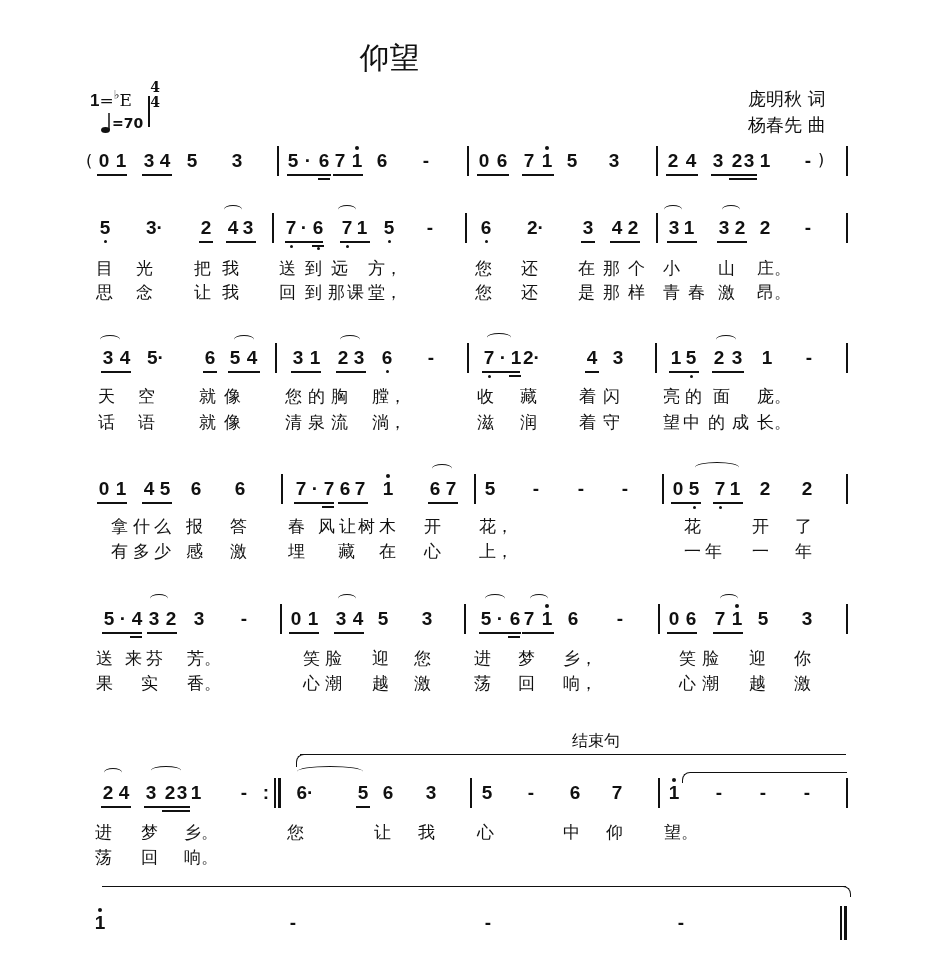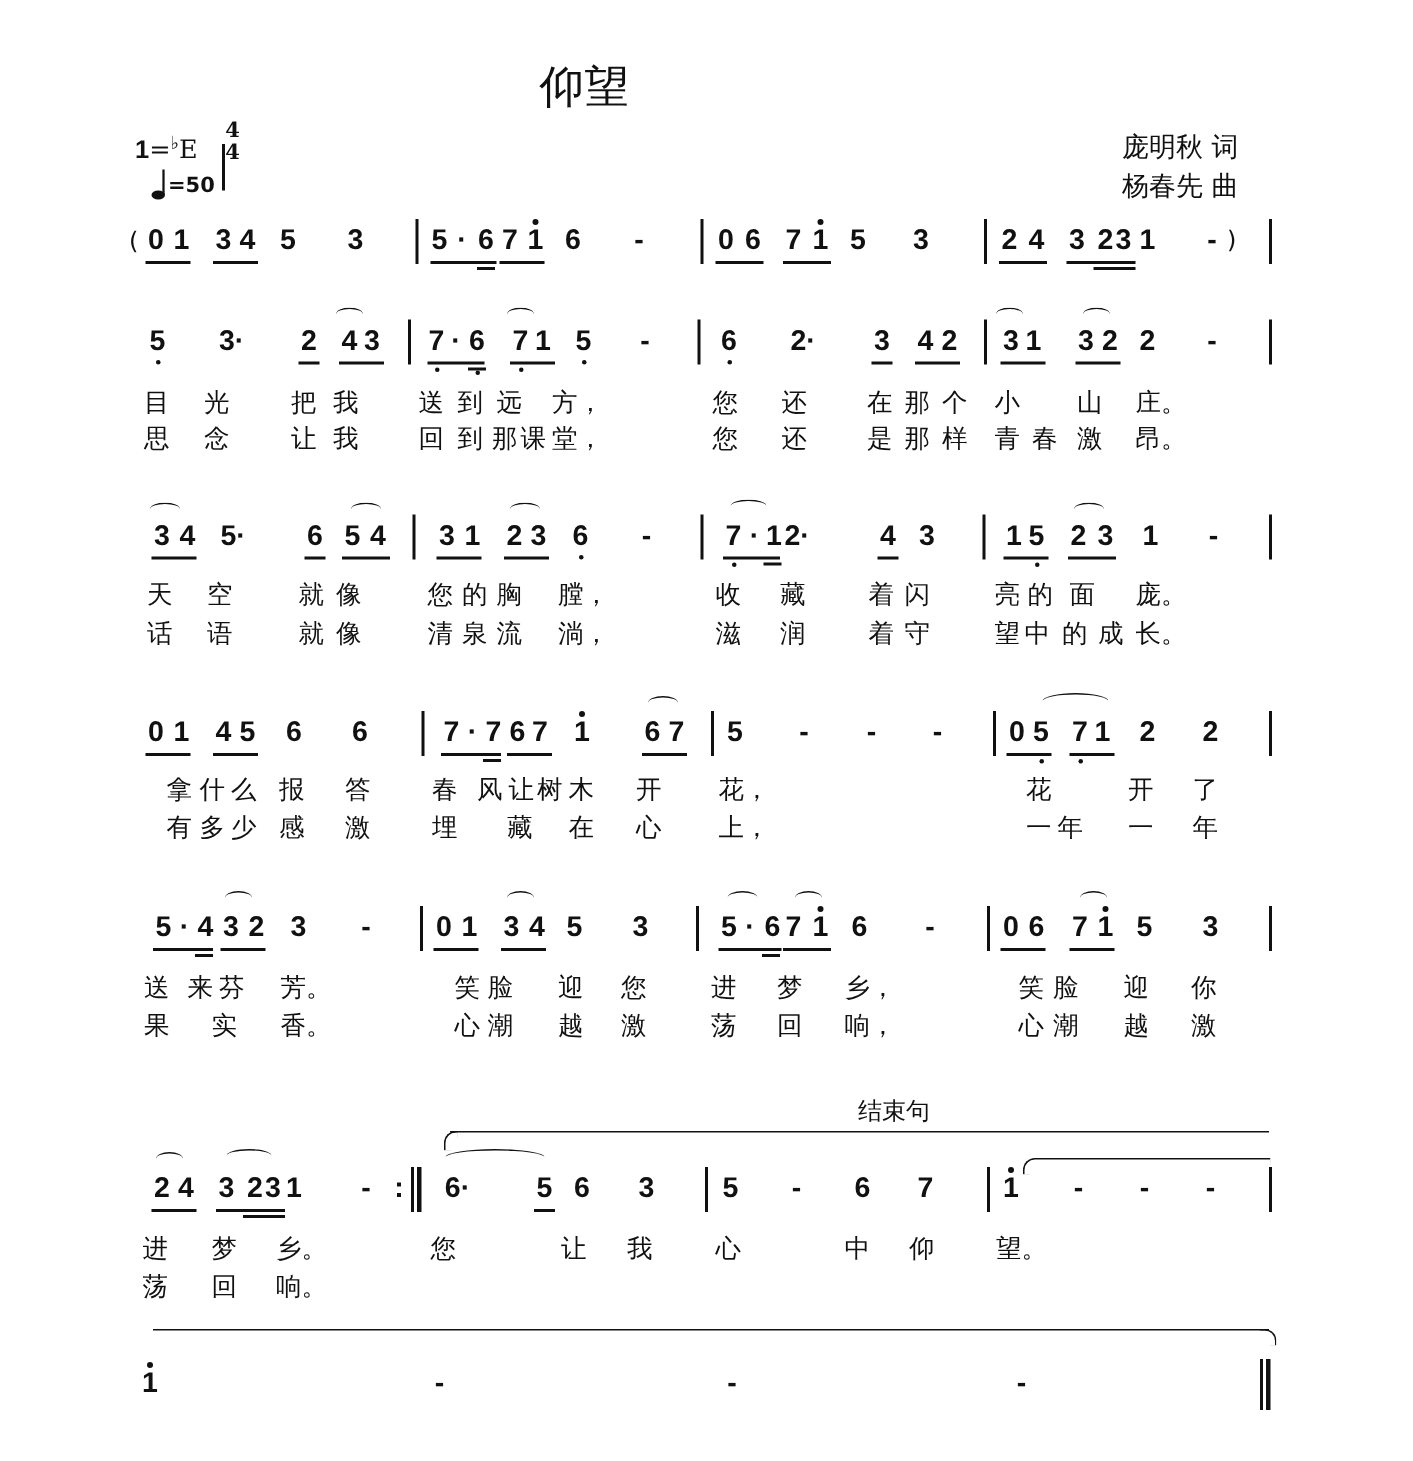--- a/index.html
+++ b/index.html
@@ -38,21 +38,21 @@
 <div class="abs key"><span class="one">1</span><span>=</span><sup style="font-size:12px">♭</sup><span>E</span></div>
 <div class="abs tsig">
     <div>4</div>
     <div class="bar"></div>
     <div>4</div>
   </div>
 <div class="abs tempo">
   <svg width="12" height="22" viewBox="0 0 12 22" style="vertical-align:-6px">
       <line x1="9" y1="1" x2="9" y2="18" stroke="#111" stroke-width="1.5"></line>
       <ellipse cx="5.5" cy="18" rx="4.5" ry="3" fill="#111"></ellipse>
-    </svg><span>=50</span>
+    </svg><span>=70</span>
 </div>
 <div class="abs credits">
   <div>庞明秋 词</div>
   <div>杨春先 曲</div>
 </div>
 
 <div class="row" style="top:150px;height:30px;">
   <span class="paren" style="left:86px;top:1px">(</span>
   <span class="note" style="left:96px">0</span>
   <span class="note" style="left:113px">1</span>

